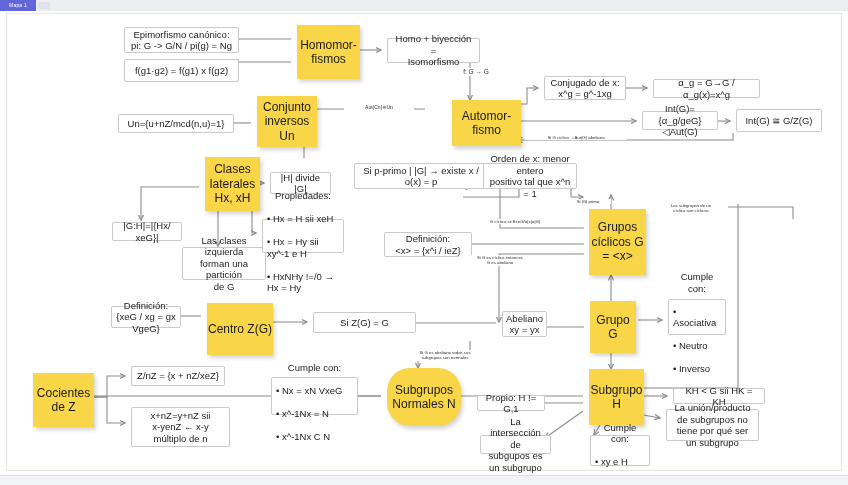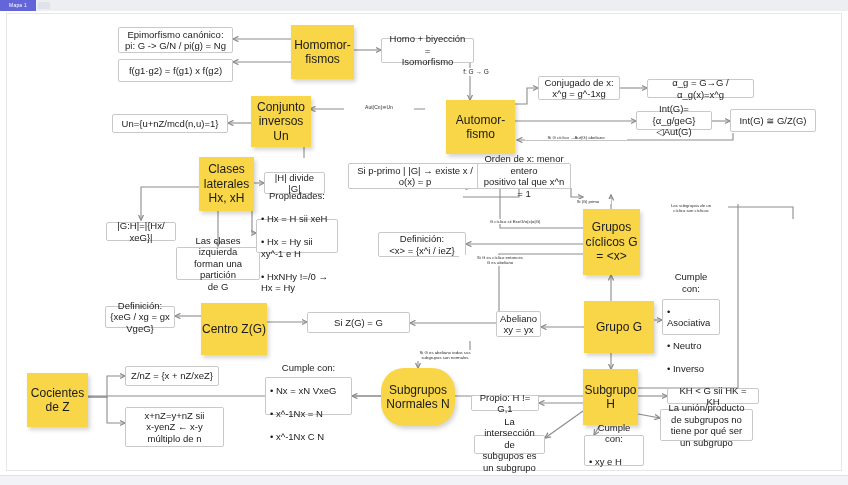--- a/index.html
+++ b/index.html
@@ -12,21 +12,21 @@
        font-size:5px;line-height:11px;text-align:center;letter-spacing:.2px;white-space:nowrap;overflow:hidden;}
   #tabplus{position:absolute;left:38px;top:2px;width:12px;height:7px;background:#dfe2e8;border-radius:1px;}
 
   
   #canvas{position:absolute;left:0;top:11px;width:848px;height:464px;background:#ffffff;}
   #canvas-border{position:absolute;left:6px;top:2px;width:836px;height:458px;border:1px solid #e7e7e7;box-sizing:border-box;}
   #statusbar{position:absolute;left:0;top:475px;width:848px;height:10px;background:#f2f3f6;border-top:1px solid #e0e2e6;}
 
   
   .node{position:absolute;box-sizing:border-box;display:flex;align-items:center;justify-content:center;
-        text-align:center;color:#1b1b1b;}
+        text-align:center;color:#1b1b1b;margin-left:6px;}
   .sticky{background:#f9d548;box-shadow:2px 3px 4px rgba(0,0,0,.17);font-size:11.5px;line-height:13.5px;font-weight:400;}
   .sticky.big{font-size:12px;line-height:14.5px;}
   .rect{background:#ffffff;border:1px solid #c9c9c9;border-radius:2px;font-size:9.5px;line-height:11.5px;
         box-shadow:0 0 0 rgba(0,0,0,0);}
   .rect .inner{padding:2px 4px;white-space:pre-line;}
   .rect.listbox .inner{text-align:left;width:100%;}
   .rect.listbox .hd{text-align:center;display:block;}
 
   
   .elabel{position:absolute;font-size:4.3px;line-height:5.3px;color:#2b2b2b;text-align:center;
@@ -155,21 +155,21 @@
       <span class="inner">f(g1·g2) = f(g1) x f(g2)</span>
     </div>
 
     <div class="node rect" style="left:381px;top:27px;width:93px;height:25px;">
       <span class="inner">Homo + biyección =
 Isomorfismo</span>
     </div>
 
     <div class="elabel l" style="left:455px;top:57px;width:40px;">f: G → G</div>
 
-    <div class="node sticky big" style="left:446px;top:89px;width:69px;height:54px;">Automor-
+    <div class="node sticky big" style="left:446px;top:89px;width:69px;height:46px;">Automor-
 fismo</div>
 
     <div class="node rect" style="left:538px;top:65px;width:82px;height:24px;">
       <span class="inner">Conjugado de x:
 x^g = g^-1xg</span>
     </div>
 
     <div class="node rect" style="left:647px;top:68px;width:107px;height:19px;">
       <span class="inner">α_g = G→G / α_g(x)=x^g</span>
     </div>
@@ -260,21 +260,21 @@
 
     <div class="node rect" style="left:307px;top:301px;width:103px;height:21px;">
       <span class="inner">Si Z(G) = G</span>
     </div>
 
     <div class="node rect" style="left:496px;top:300px;width:45px;height:26px;">
       <span class="inner sm">Abeliano
 xy = yx</span>
     </div>
 
-    <div class="node sticky big" style="left:584px;top:290px;width:70px;height:52px;">Grupo
+    <div class="node sticky big" style="left:584px;top:290px;width:46px;height:52px;">Grupo
 G</div>
 
     <div class="node rect listbox" style="left:662px;top:288px;width:58px;height:36px;">
       <span class="inner xs">
         <span class="hd">Cumple con:</span>
         <span>• <span>Asociativa</span></span><br>
         <span>• <span>Neutro</span></span><br>
         <span>• <span>Inverso</span></span>
       </span>
     </div>

